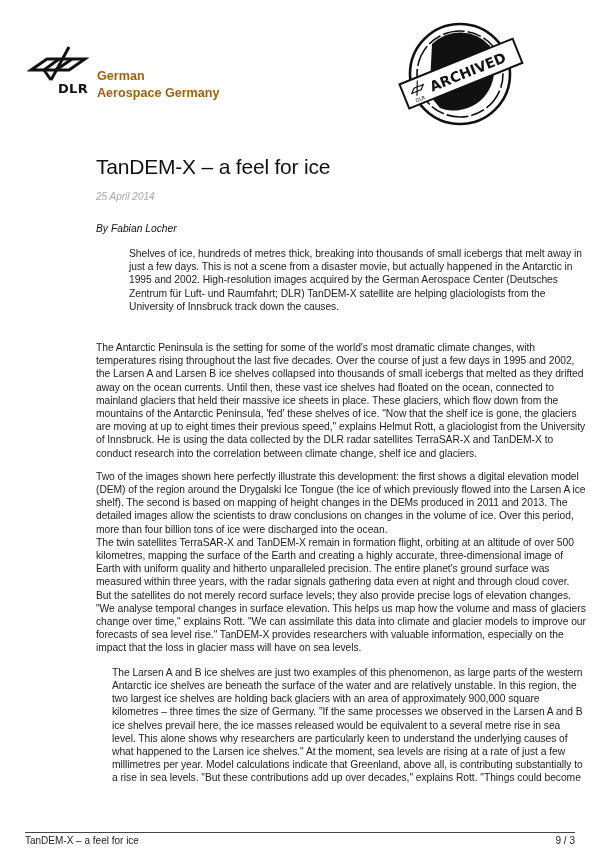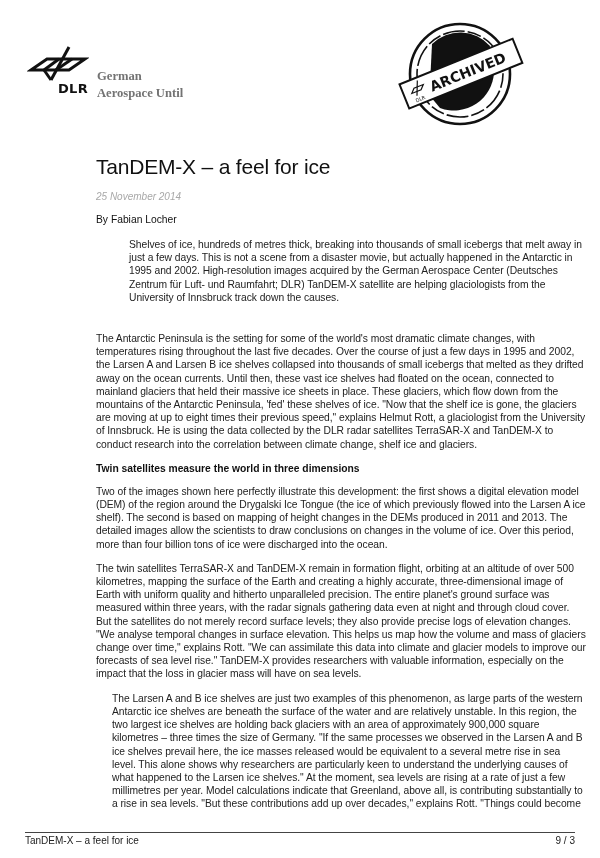--- a/index.html
+++ b/index.html
@@ -1,31 +1,31 @@
 <!DOCTYPE html>
 <html><head>
 <meta charset="utf-8">
 <style>
   html, body { margin: 0; padding: 0; background: #ffffff; }
   body { width: 600px; height: 858px; position: relative; overflow: hidden; font-family: "Liberation Sans", sans-serif; color: #1a1a1a; }
   .logo { position: absolute; left: 27px; top: 46px; width: 62px; height: 48px; }
   .logo-dlr { position: absolute; left: 58px; top: 81px; font-family: "DejaVu Sans", sans-serif; font-weight: bold; font-size: 13px; letter-spacing: 0.3px; color: #111; }
-  .org { position: absolute; left: 97px; top: 68px; font-family: Liberation Serif, serif; font-weight: bold; font-size: 12.6px; line-height: 17px; color: #737373; }
+  .org { position: absolute; left: 97px; top: 68px; font-family: Liberation Sans, sans-serif; font-weight: bold; font-size: 12.6px; line-height: 17px; color: #a16207; }
   .org div { white-space: nowrap; }
   .stamp { position: absolute; left: 398px; top: 18px; width: 126px; height: 112px; }
   .content { position: absolute; left: 96px; top: 155px; width: 490px; }
   .title { font-size: 21px; font-weight: normal; color: #111; margin: 0; line-height: 24px; letter-spacing: -0.2px; }
   .date { font-size: 10px; font-style: italic; color: #a8a8a8; margin-top: 12px; line-height: 12px; }
-  .author { font-size: 10.3px; color: #111; margin-top: 11px; line-height: 12px; }
+  .author { font-size: 10.3px; font-style: italic; color: #111; margin-top: 20px; line-height: 12px; }
   .para { font-size: 10.3px; line-height: 13.2px; color: #222; margin: 0; letter-spacing: -0.05px; }
   .p1 { margin-top: 12px; margin-left: 33px; }
   .p2 { margin-top: 28px; }
   .h2 { font-size: 10.3px; font-weight: bold; color: #111; margin-top: 11px; line-height: 13px; }
   .p3 { margin-top: 10px; }
-  .p4 { margin-top: 11px; }
+  .p4 { }
   .p5 { margin-top: 11px; margin-left: 16px; }
   .footer-line { position: absolute; left: 25px; top: 832px; width: 550px; height: 1px; background: #444; }
   .footer-title { position: absolute; left: 25px; top: 835px; font-size: 10px; color: #222; }
   .footer-page { position: absolute; right: 25px; top: 835px; font-size: 10px; color: #222; }
 </style>
 </head>
 <body>
 
 <svg class="logo" viewBox="0 0 62 48">
   <g fill="none" stroke="#111" stroke-width="3" stroke-linejoin="miter">
@@ -34,21 +34,21 @@
     <line x1="17" y1="24" x2="32" y2="13"></line>
     <line x1="29" y1="24" x2="45" y2="13"></line>
 
     <line x1="42" y1="1" x2="24" y2="34"></line>
     <line x1="24" y1="34" x2="17" y2="24"></line>
   </g>
 </svg>
 <div class="logo-dlr">DLR</div>
 <div class="org">
   <div>German</div>
-  <div>Aerospace Until</div>
+  <div>Aerospace Germany</div>
 </div>
 
 <svg class="stamp" viewBox="0 0 126 112">
   <g transform="translate(62,56)">
     <circle r="50" fill="none" stroke="#111" stroke-width="2.6"></circle>
     <circle r="43" fill="none" stroke="#111" stroke-width="1.6" stroke-dasharray="14 3 22 3"></circle>
     <path d="M -28,-30 A 40 40 0 0 1 30,-28 L 26,-8 L -30,10 Z" fill="#111"></path>
     <path d="M -30,22 L 34,-2 A 40 40 0 0 1 -20,34 Z" fill="#111"></path>
     <g transform="rotate(-22)">
       <rect x="-60" y="-13" width="122" height="26" fill="#fff" stroke="#111" stroke-width="2"></rect>
@@ -57,25 +57,24 @@
         <polygon points="-6,2 -2,-2 8,-2 4,2"></polygon>
         <line x1="4" y1="-8" x2="-2" y2="6"></line>
       </g>
       <text x="-46" y="10" text-anchor="middle" font-family="DejaVu Sans, sans-serif" font-size="5" fill="#111">DLR</text>
     </g>
   </g>
 </svg>
 
 <div class="content">
   <h1 class="title">TanDEM-X – a feel for ice</h1>
-  <div class="date">25 November 2014</div>
+  <div class="date">25 April 2014</div>
   <div class="author">By Fabian Locher</div>
   <p class="para p1">Shelves of ice, hundreds of metres thick, breaking into thousands of small icebergs that melt away in just a few days. This is not a scene from a disaster movie, but actually happened in the Antarctic in 1995 and 2002. High-resolution images acquired by the German Aerospace Center (Deutsches Zentrum für Luft- und Raumfahrt; DLR) TanDEM-X satellite are helping glaciologists from the University of Innsbruck track down the causes.</p>
   <p class="para p2">The Antarctic Peninsula is the setting for some of the world's most dramatic climate changes, with temperatures rising throughout the last five decades. Over the course of just a few days in 1995 and 2002, the Larsen A and Larsen B ice shelves collapsed into thousands of small icebergs that melted as they drifted away on the ocean currents. Until then, these vast ice shelves had floated on the ocean, connected to mainland glaciers that held their massive ice sheets in place. These glaciers, which flow down from the mountains of the Antarctic Peninsula, 'fed' these shelves of ice. "Now that the shelf ice is gone, the glaciers are moving at up to eight times their previous speed," explains Helmut Rott, a glaciologist from the University of Innsbruck. He is using the data collected by the DLR radar satellites TerraSAR-X and TanDEM-X to conduct research into the correlation between climate change, shelf ice and glaciers.</p>
-  <div class="h2">Twin satellites measure the world in three dimensions</div>
   <p class="para p3">Two of the images shown here perfectly illustrate this development: the first shows a digital elevation model (DEM) of the region around the Drygalski Ice Tongue (the ice of which previously flowed into the Larsen A ice shelf). The second is based on mapping of height changes in the DEMs produced in 2011 and 2013. The detailed images allow the scientists to draw conclusions on changes in the volume of ice. Over this period, more than four billion tons of ice were discharged into the ocean.</p>
   <p class="para p4">The twin satellites TerraSAR-X and TanDEM-X remain in formation flight, orbiting at an altitude of over 500 kilometres, mapping the surface of the Earth and creating a highly accurate, three-dimensional image of Earth with uniform quality and hitherto unparalleled precision. The entire planet's ground surface was measured within three years, with the radar signals gathering data even at night and through cloud cover. But the satellites do not merely record surface levels; they also provide precise logs of elevation changes. "We analyse temporal changes in surface elevation. This helps us map how the volume and mass of glaciers change over time," explains Rott. "We can assimilate this data into climate and glacier models to improve our forecasts of sea level rise." TanDEM-X provides researchers with valuable information, especially on the impact that the loss in glacier mass will have on sea levels.</p>
   <p class="para p5">The Larsen A and B ice shelves are just two examples of this phenomenon, as large parts of the western Antarctic ice shelves are beneath the surface of the water and are relatively unstable. In this region, the two largest ice shelves are holding back glaciers with an area of approximately 900,000 square kilometres – three times the size of Germany. "If the same processes we observed in the Larsen A and B ice shelves prevail here, the ice masses released would be equivalent to a several metre rise in sea level. This alone shows why researchers are particularly keen to understand the underlying causes of what happened to the Larsen ice shelves." At the moment, sea levels are rising at a rate of just a few millimetres per year. Model calculations indicate that Greenland, above all, is contributing substantially to a rise in sea levels. "But these contributions add up over decades," explains Rott. "Things could become</p>
 </div>
 
 <div class="footer-line"></div>
 <div class="footer-title">TanDEM-X – a feel for ice</div>
 <div class="footer-page">9 / 3</div>
 
 </body></html>

